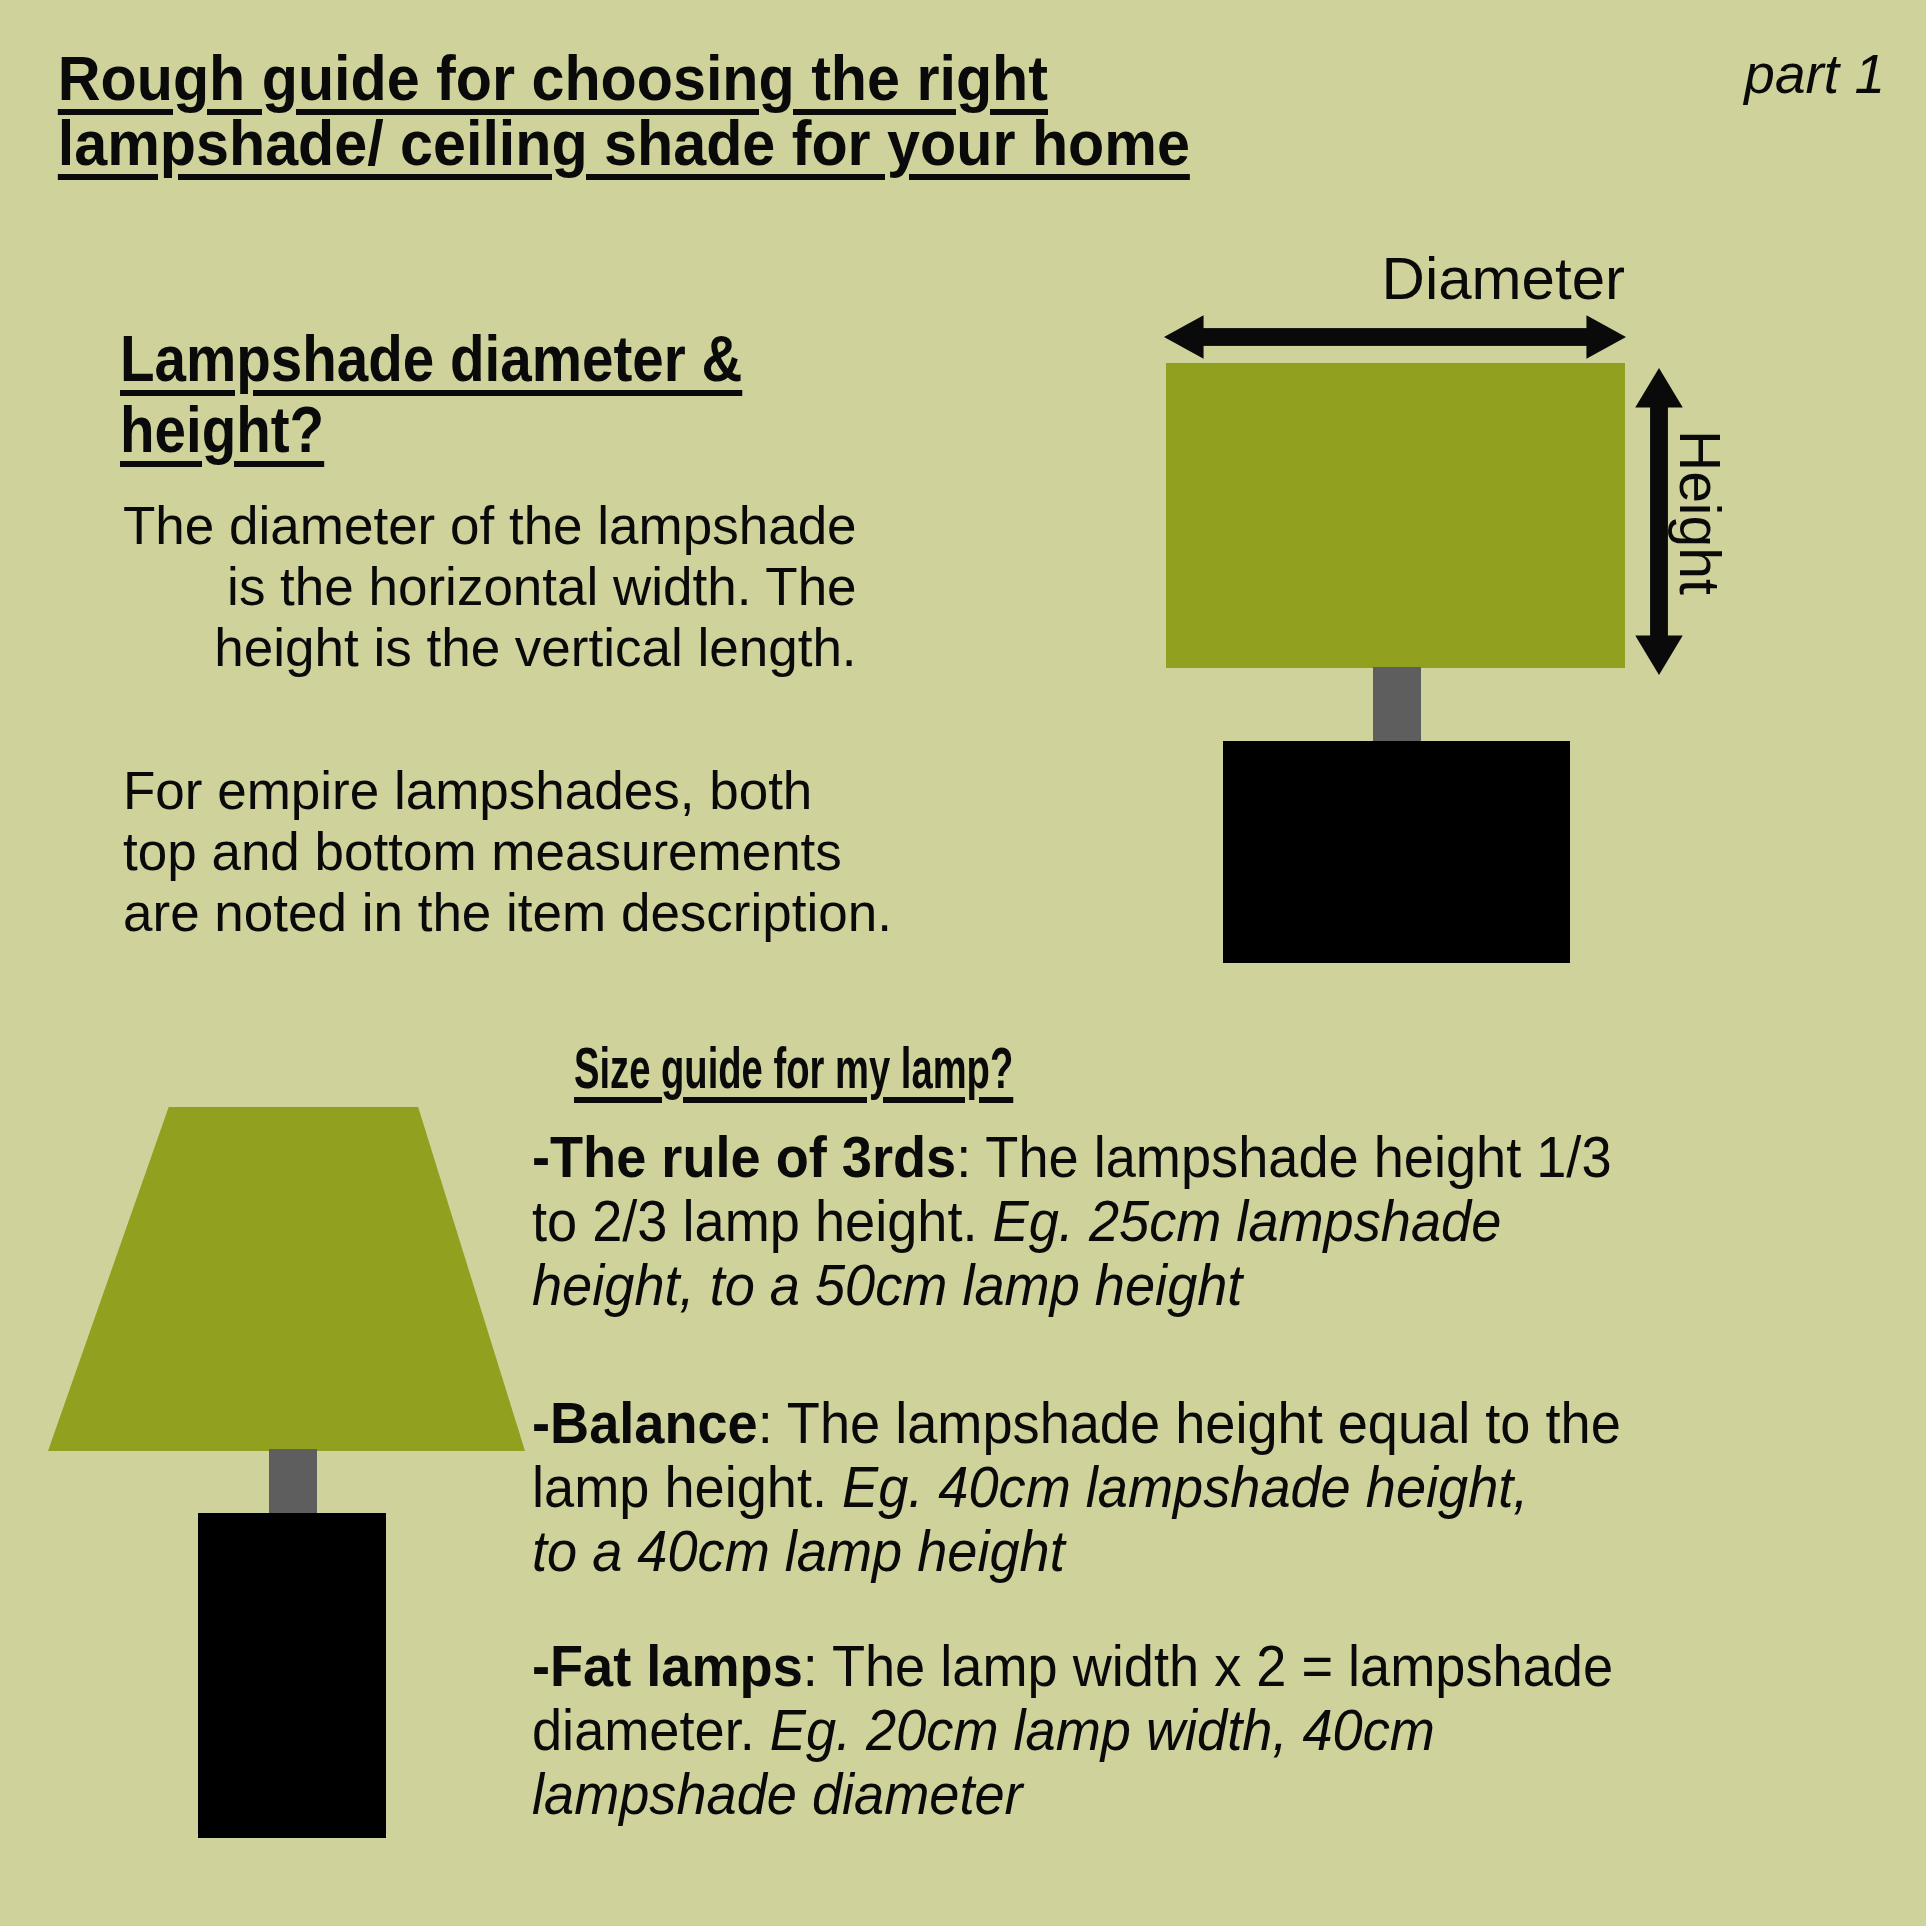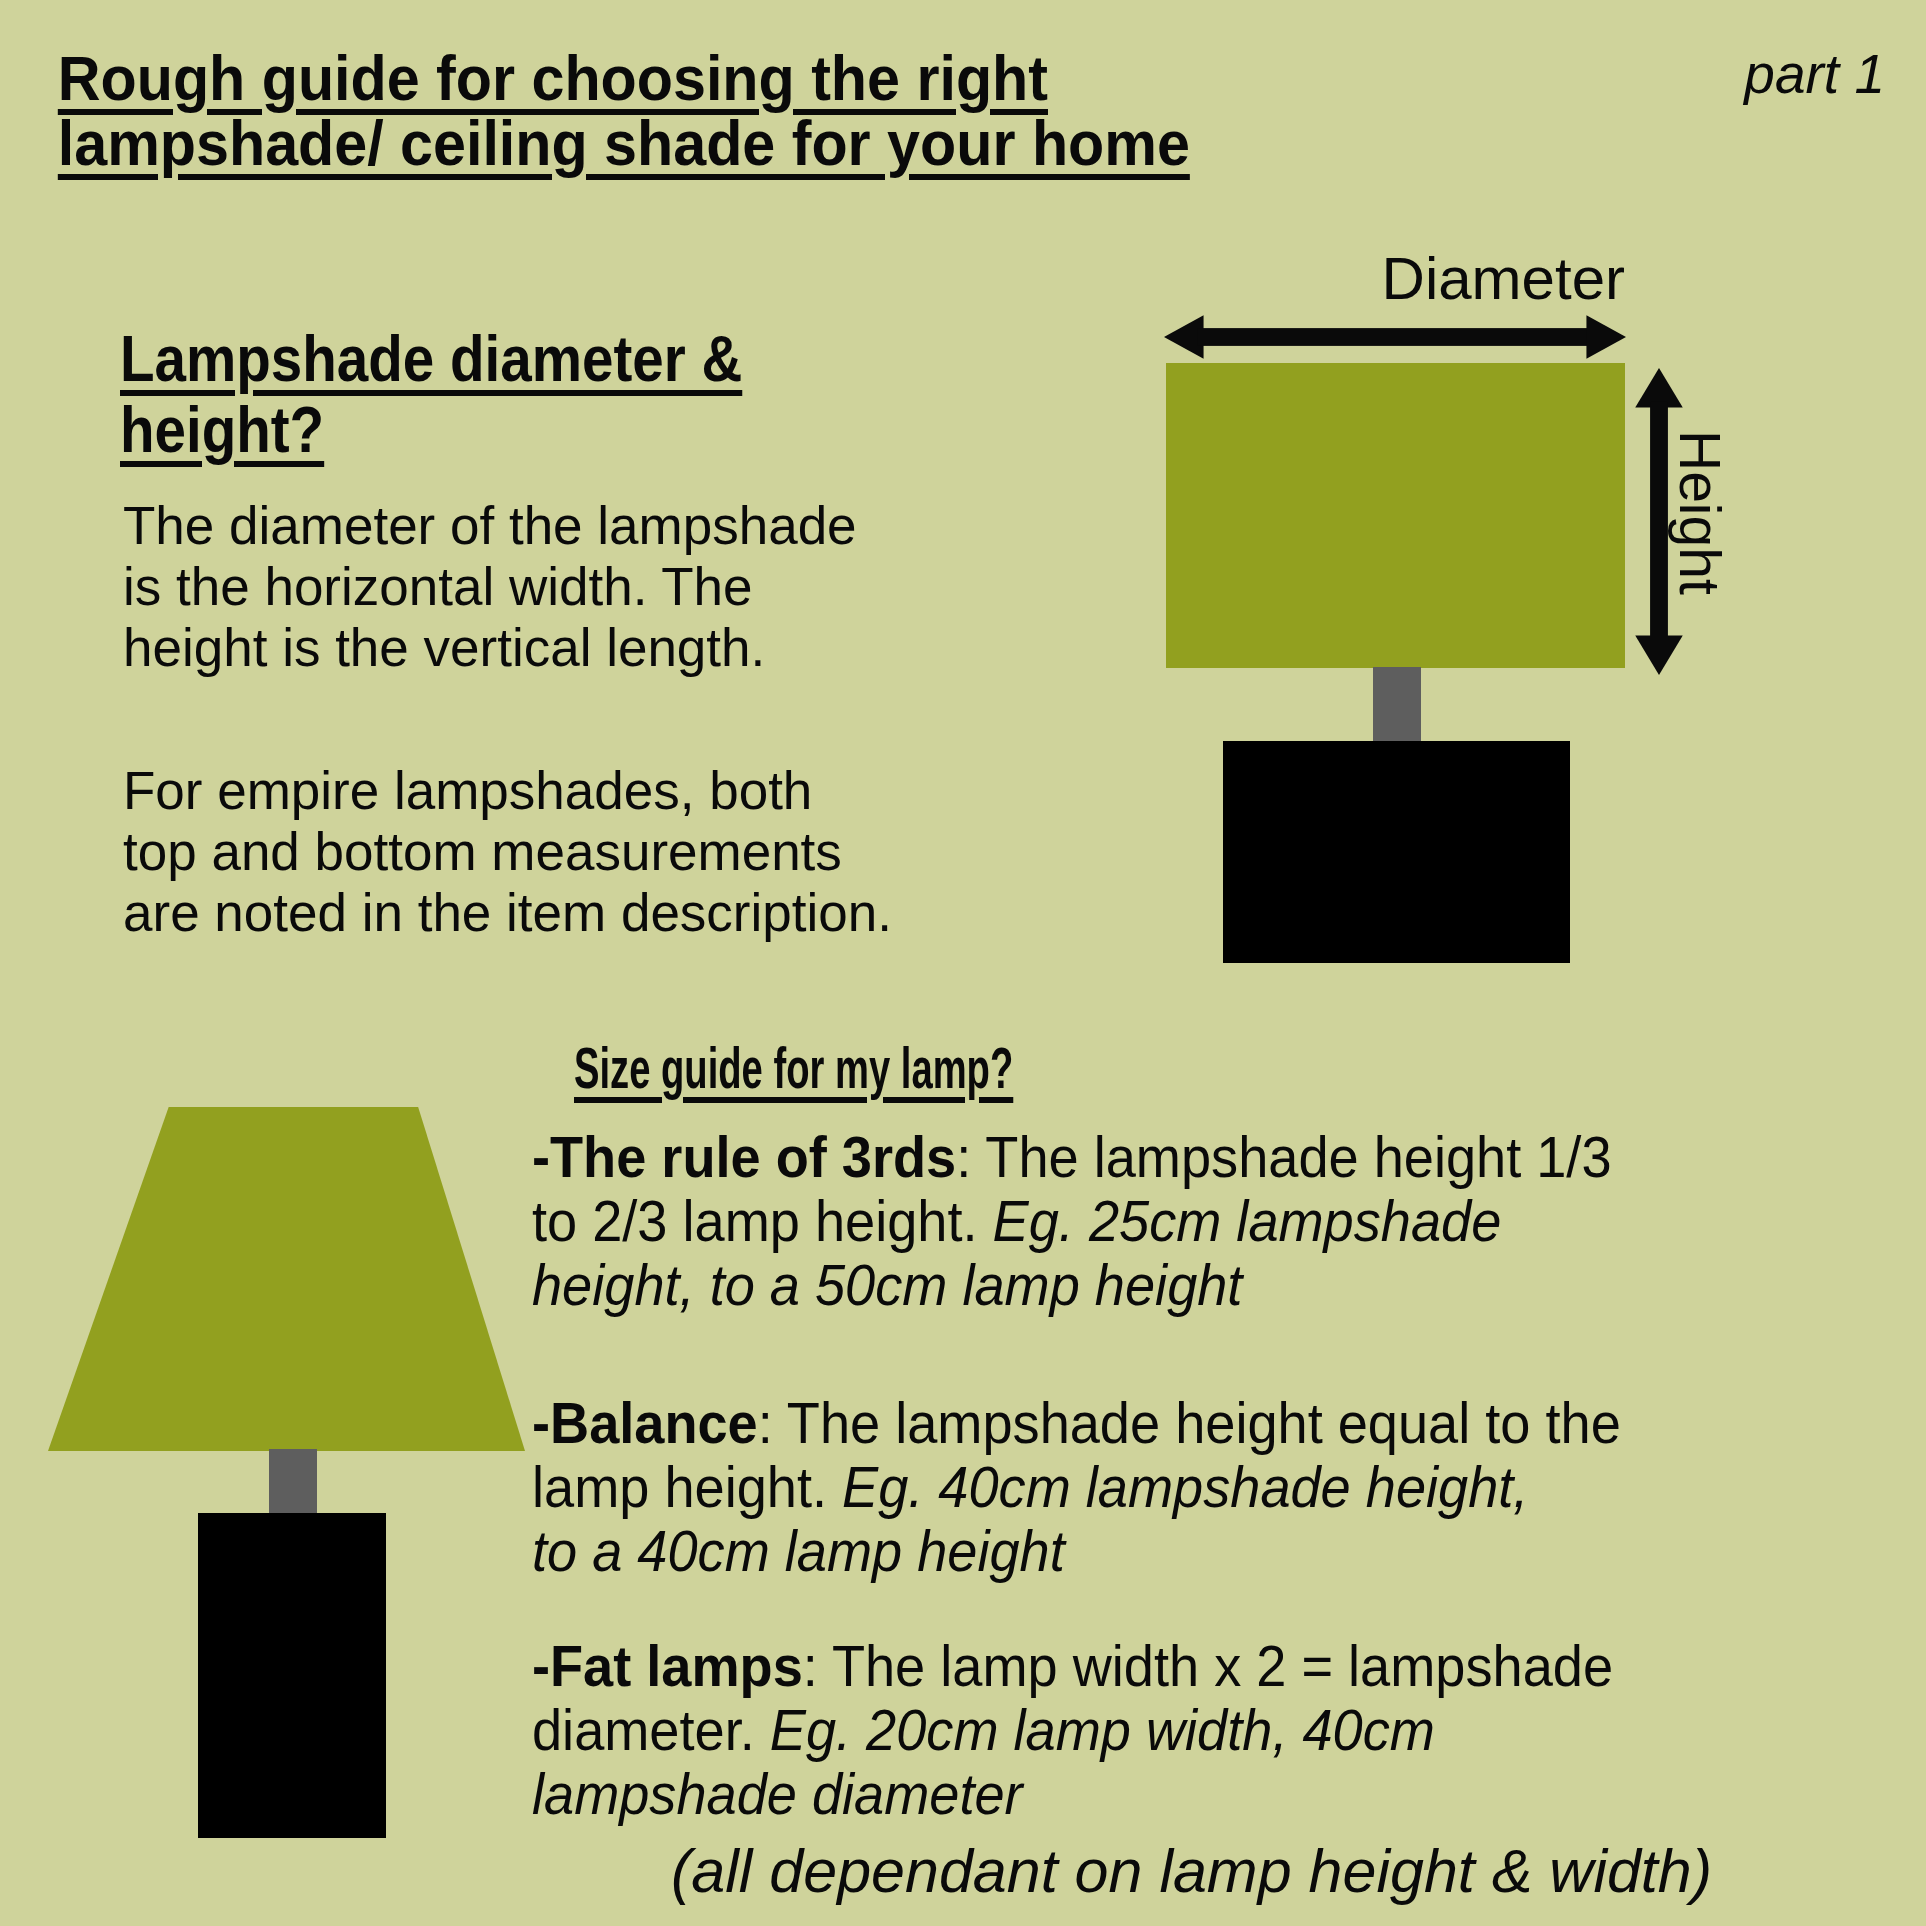--- a/index.html
+++ b/index.html
@@ -45,21 +45,21 @@
   .intro-heading .hline{
     display:block;transform:scaleX(0.87);transform-origin:left center;
     text-decoration:underline;
     text-decoration-thickness:6px;
     text-underline-offset:9px;
   }
   .para{
     position:absolute;left:123px;
     font-size:53px;line-height:61px;
   }
-  .para1{top:495px;}
+  .para1{top:495px;text-align:right;}
   .para2{top:760px;}
 
   
   .diameter-label{
     position:absolute;left:1166px;top:248px;width:459px;
     font-size:60px;text-align:right;line-height:61px;
   }
   .arrow-h{position:absolute;left:1164px;top:315px;width:462px;height:44px;}
   .arrow-v{position:absolute;left:1635px;top:368px;width:48px;height:307px;}
   .height-label{
@@ -175,20 +175,19 @@
       <div><span class="seg-b">-Balance</span><span class="seg-r">: The lampshade height equal to the</span></div>
       <div><span class="seg-r">lamp height. </span><span class="seg-i">Eg. 40cm lampshade height,</span></div>
       <div><span class="seg-i">to a 40cm lamp height</span></div>
     </div>
   <div class="rule rule3">
       <div><span class="seg-b">-Fat lamps</span><span class="seg-r">: The lamp width x 2 = lampshade</span></div>
       <div><span class="seg-r">diameter. </span><span class="seg-i">Eg. 20cm lamp width, 40cm</span></div>
       <div><span class="seg-i">lampshade diameter</span></div>
     </div>
 
-  <div class="footnote">(all dependant on lamp height &amp; width)</div>
 
   <div class="shade-trap"></div>
   <div class="stem stem-bottom"></div>
   <div class="base base-bottom"></div>
 
 </div>
 
 
 </body></html>

